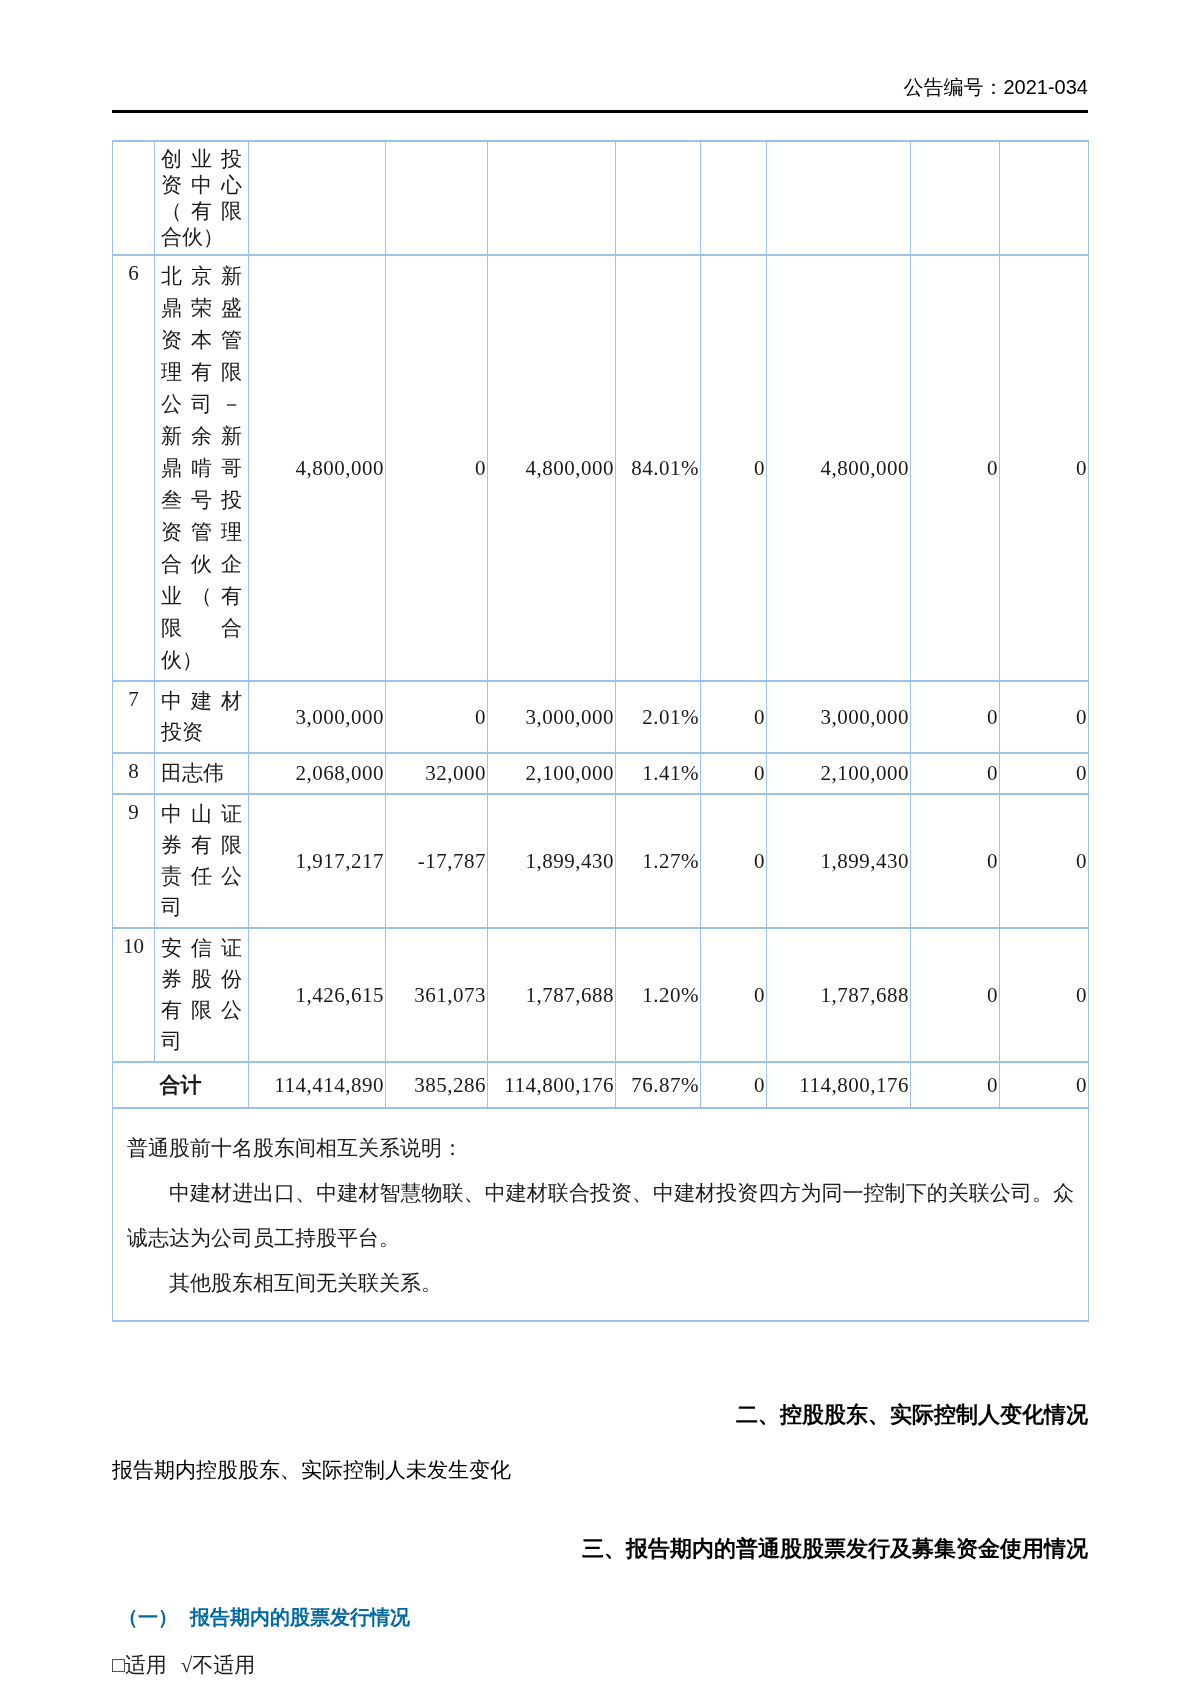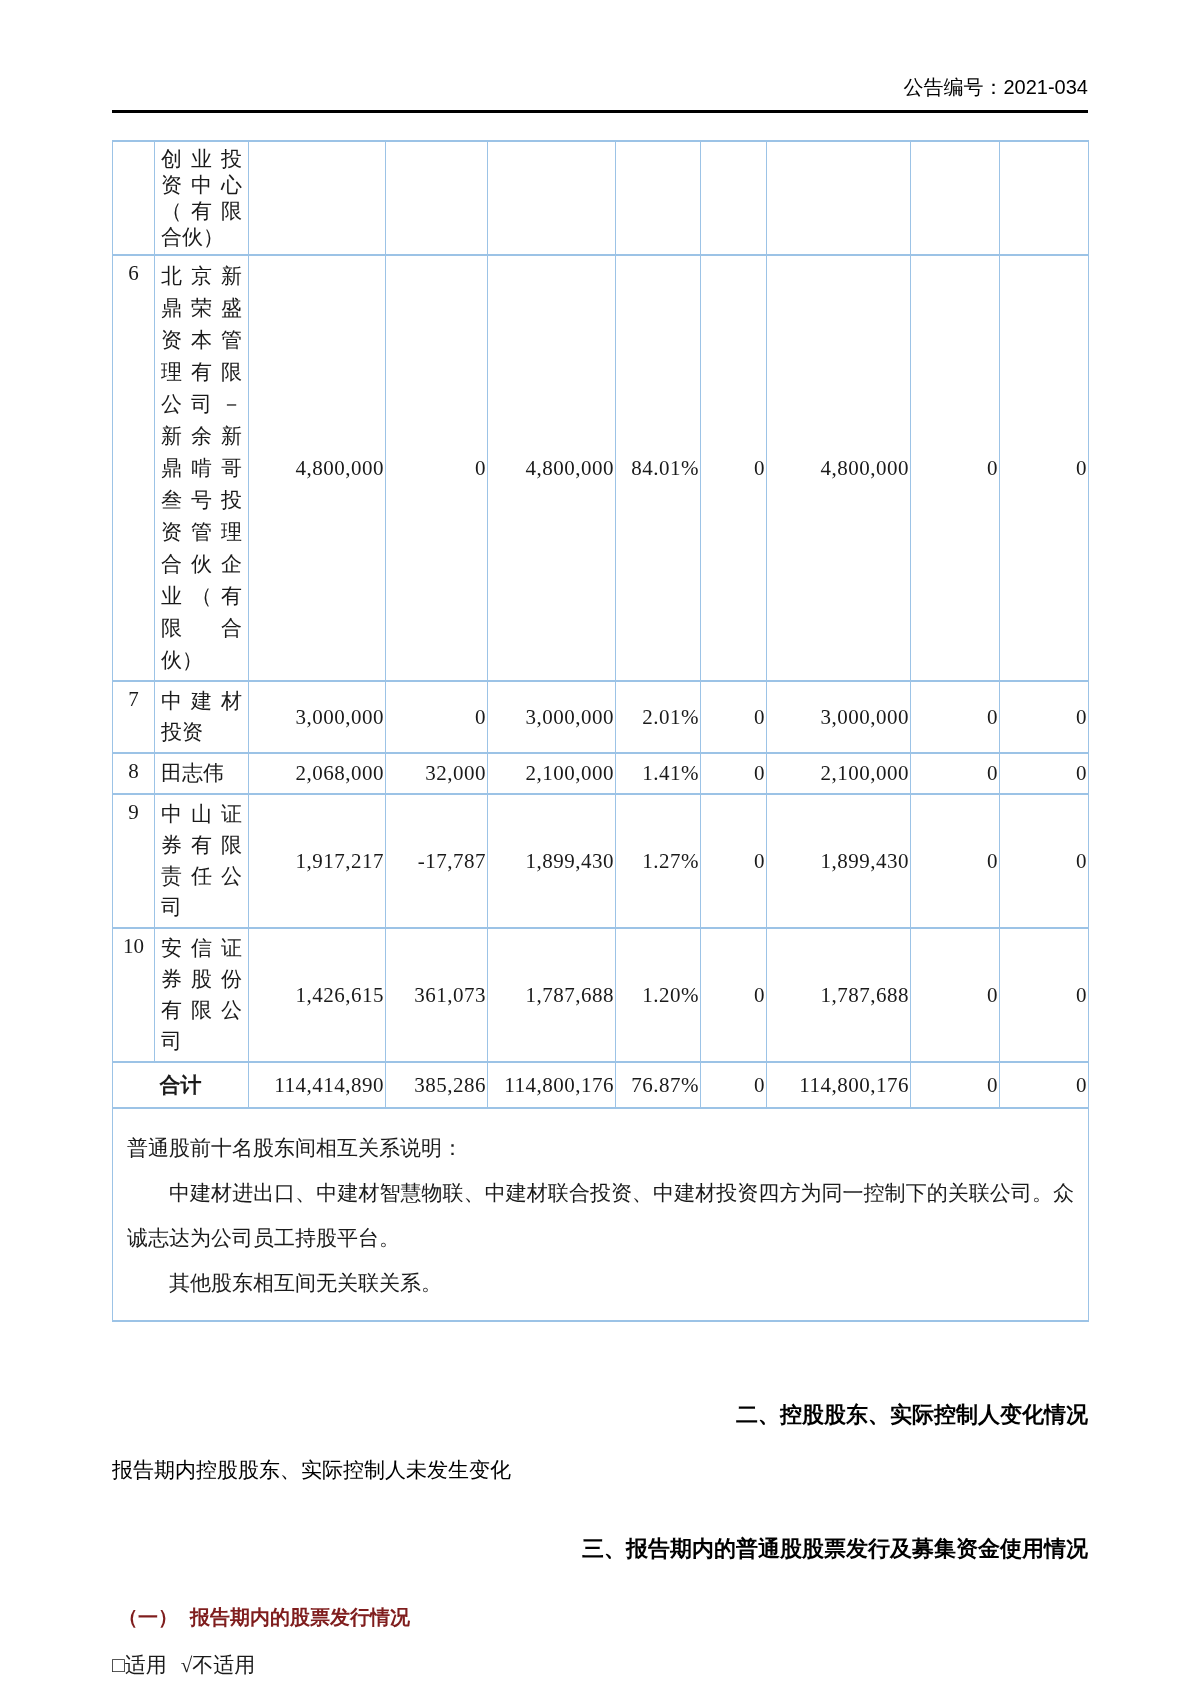--- a/index.html
+++ b/index.html
@@ -82,21 +82,21 @@
     margin-top: 26px;
     color: #000;
   }
   .h3 { margin-top: 50px; }
   .sub-heading {
     font-family: "Liberation Sans", sans-serif;
     font-weight: bold;
     font-size: 20px;
     margin-top: 40px;
     padding-left: 6px;
-    color: #7f1d1d;
+    color: #0369a1;
   }
   .sub-heading .sec-num { display: inline-block; width: 72px; }
   .applicability { margin-top: 20px; font-size: 21px; color: #1a1a1a; }
   .applicability .checked { margin-left: 14px; }
   .page-num {
     text-align: left;
     margin-top: 14px;
     font-size: 17px;
     font-family: "Liberation Sans", sans-serif;
     color: #000;

